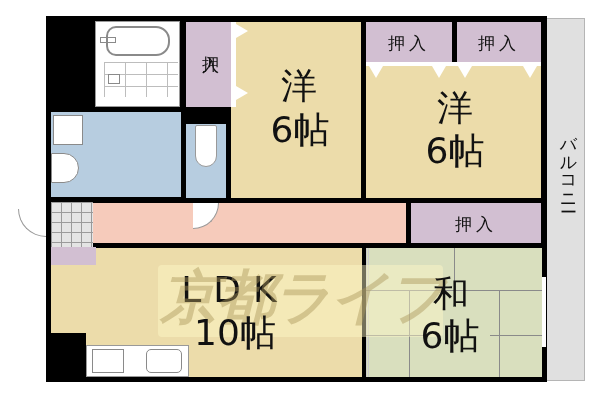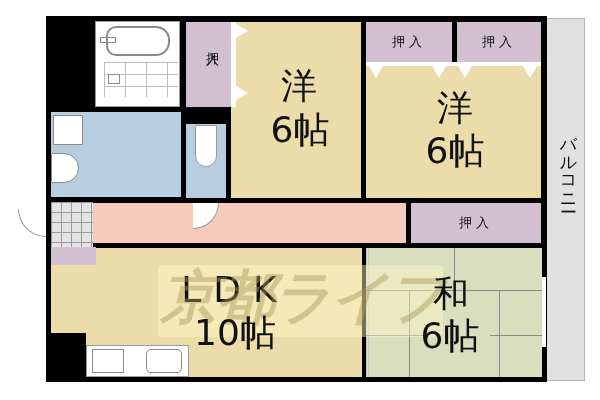--- a/index.html
+++ b/index.html
@@ -2,21 +2,21 @@
 <html><head>
   <meta charset="utf-8">
   <style>
     html, body { margin: 0; padding: 0; background: #ffffff; }
     body { width: 600px; height: 400px; position: relative; overflow: hidden; font-family: "DejaVu Sans", sans-serif; }
     .abs { position: absolute; box-sizing: border-box; }
     .wall { background: #000; position: absolute; }
     .room { position: absolute; box-sizing: border-box; }
     .label { position: absolute; color: #111; text-align: center; line-height: 1; }
     .big { font-size: 36px; }
-    .mid { font-size: 13px; }
+    .mid { font-size: 17px; }
     .vertical { writing-mode: vertical-rl; text-orientation: upright; }
     .tri { position: absolute; width: 0; height: 0; border-left: 7px solid transparent; border-right: 7px solid transparent; border-top: 12px solid #fff; }
     .triR { position: absolute; width: 0; height: 0; border-top: 7px solid transparent; border-bottom: 7px solid transparent; border-left: 12px solid #fff; }
     .tline { position: absolute; background: #8a8a8a; }
   </style>
 </head>
 <body>
 
 <div class="abs" style="left:0;top:0;width:600px;height:400px;">
 

